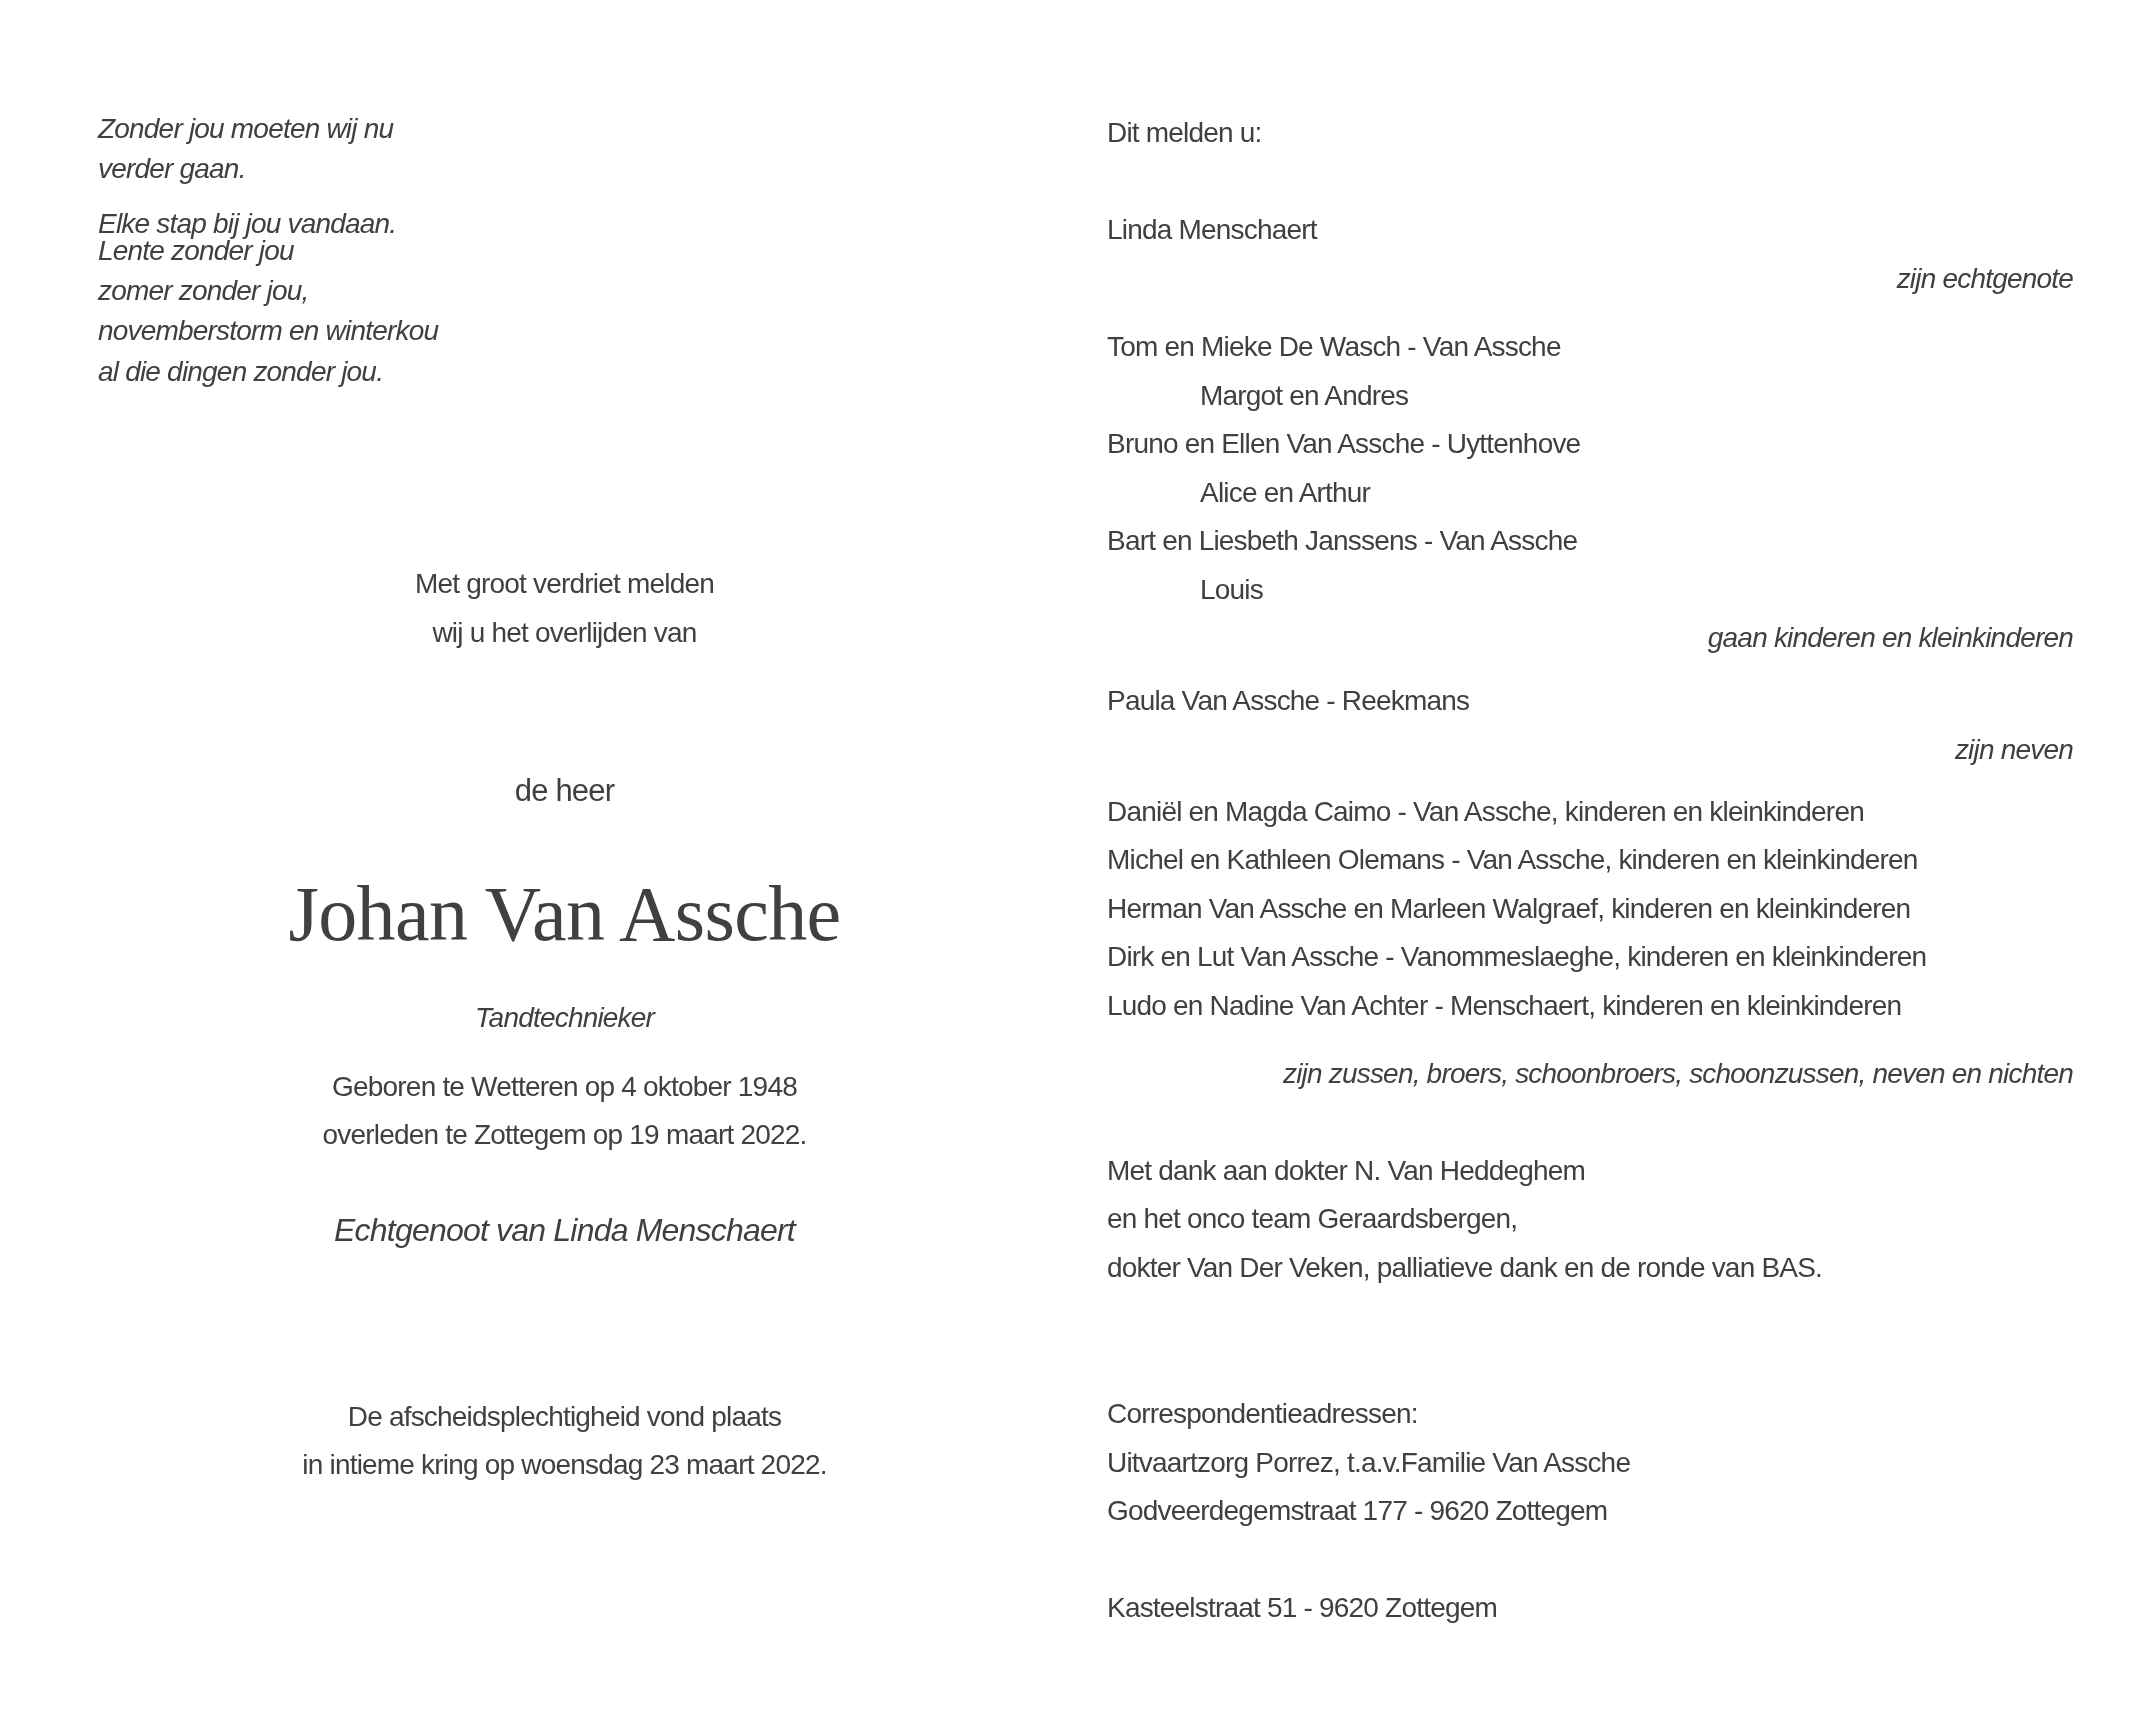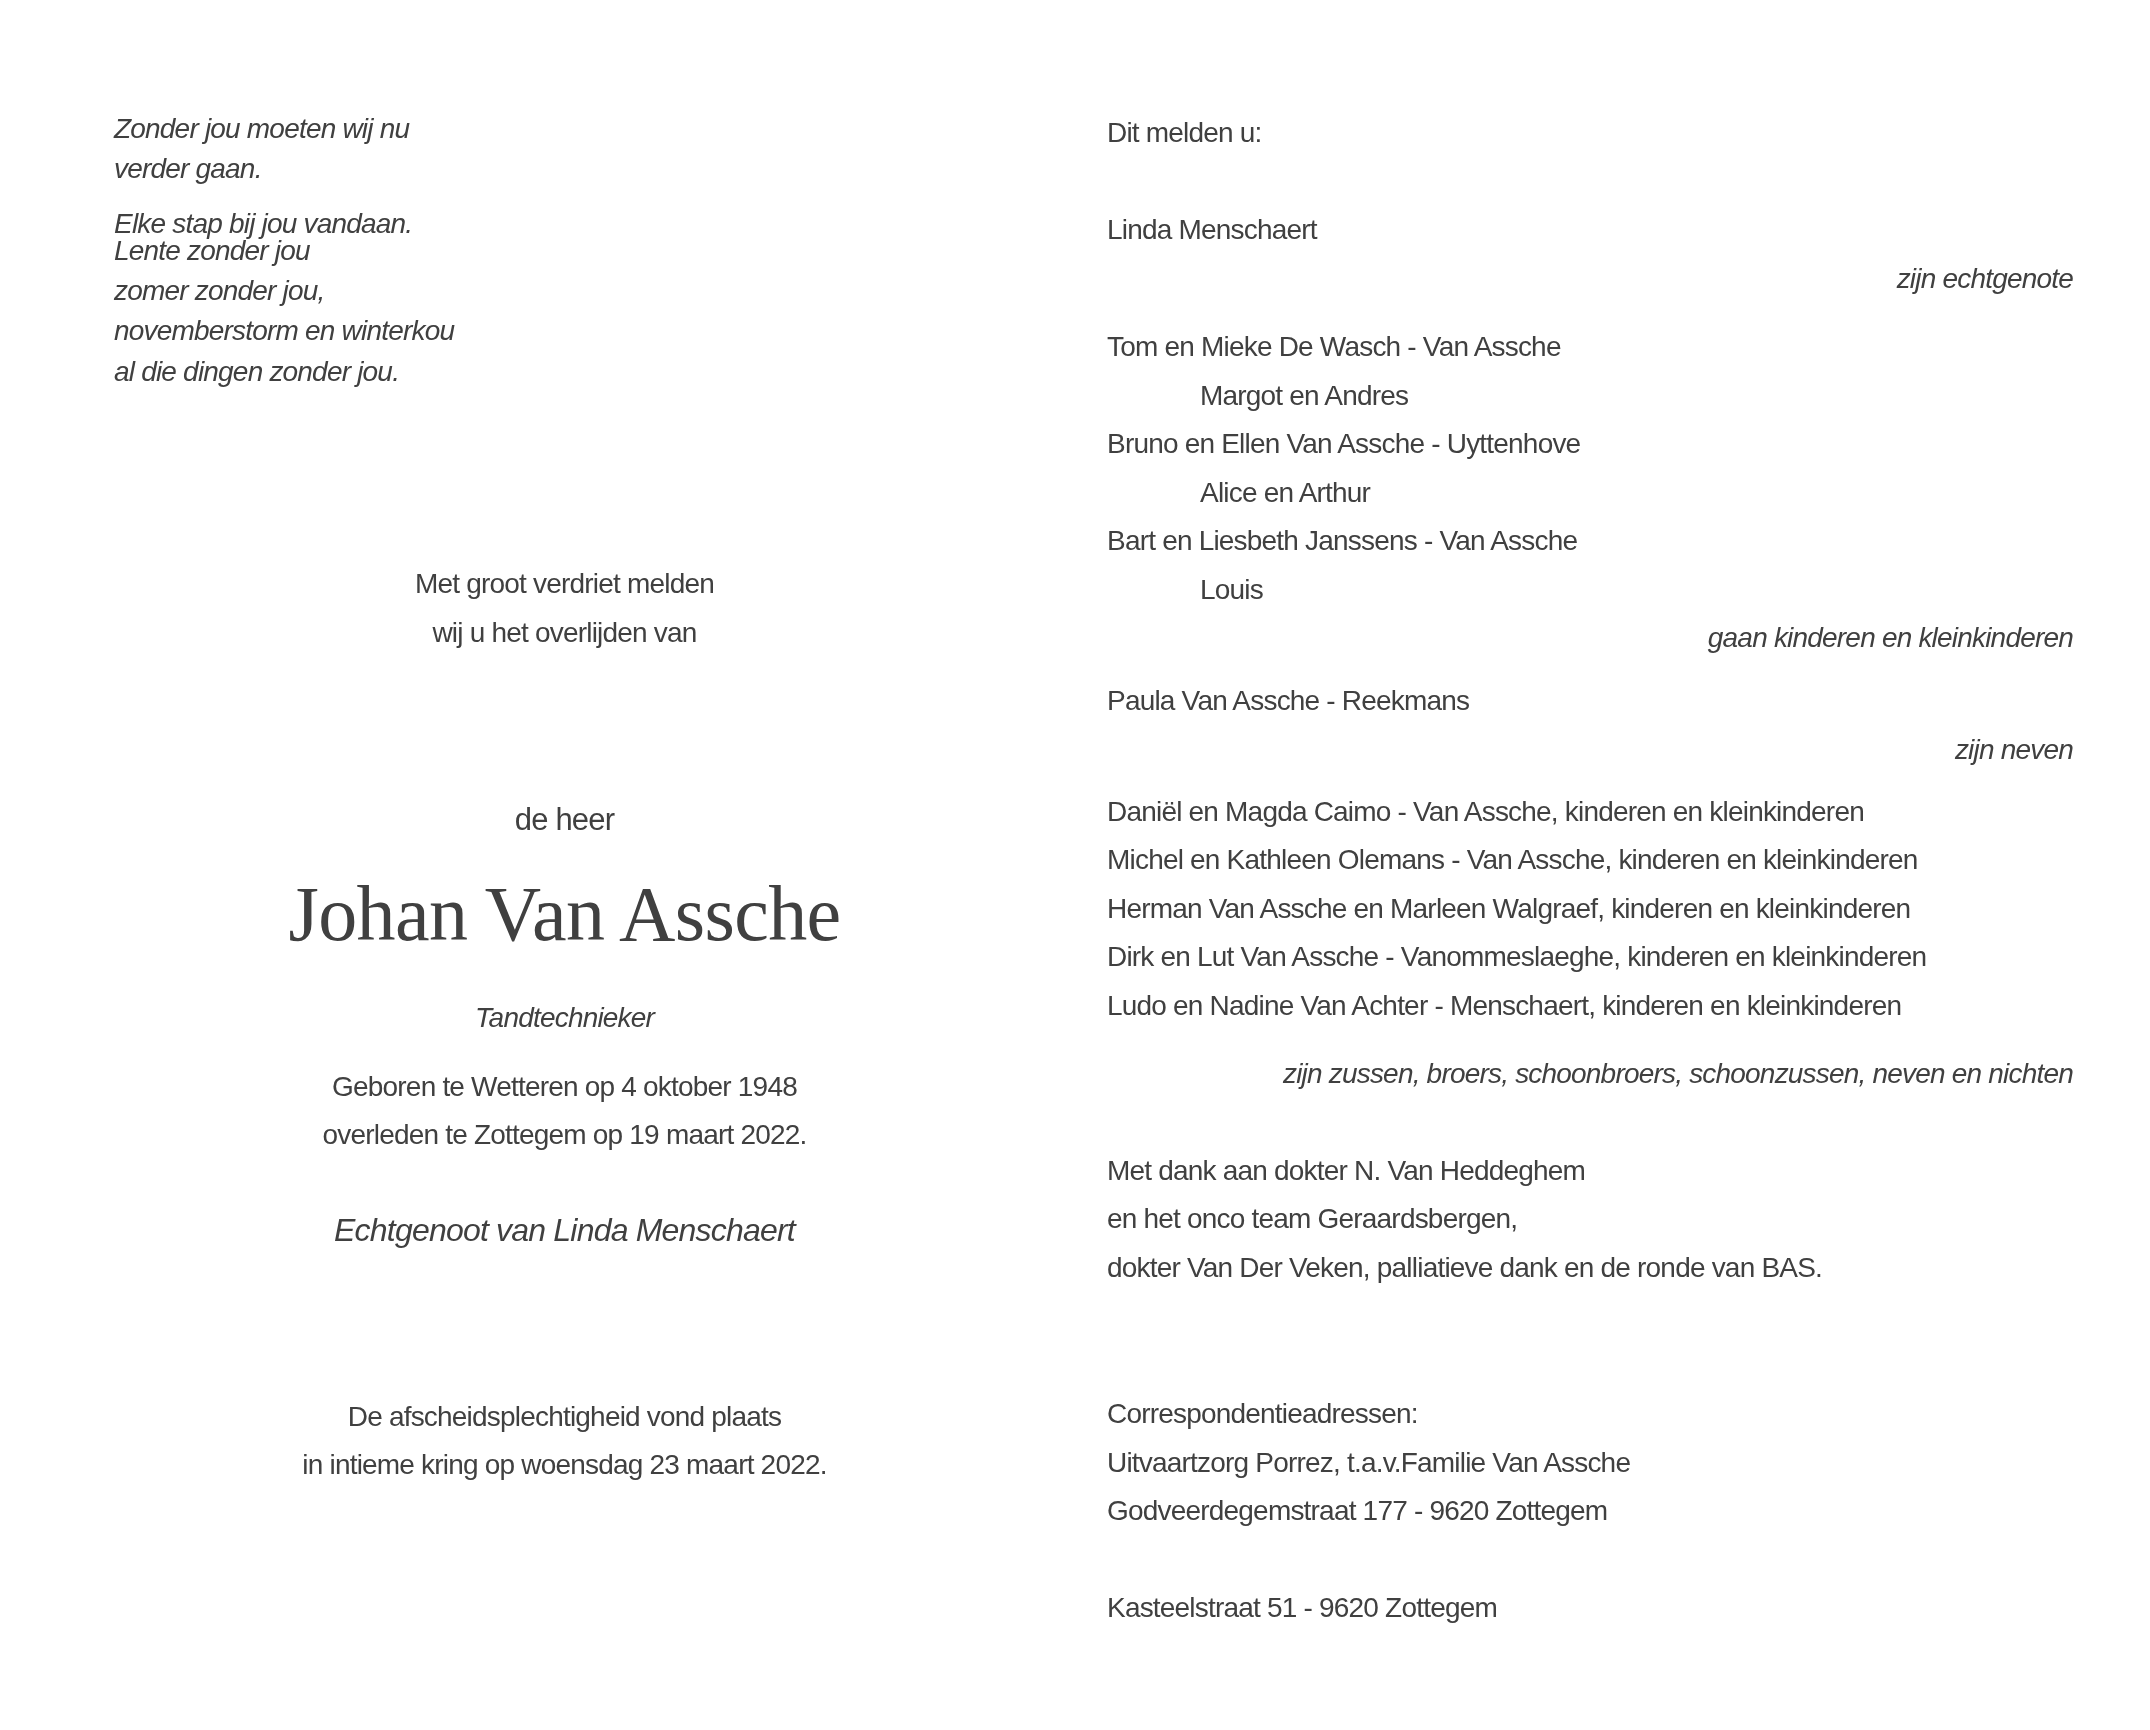--- a/index.html
+++ b/index.html
@@ -28,36 +28,36 @@
       left: 0;
       width: 1129px;
       text-align: center;
     }
     .right {
       right: 78px;
       text-align: left;
     }
     .rcol { left: 1107px; }
     .rindent { left: 1200px; }
-    .lcol { left: 98px; margin-left: 16px; }
+    .lcol { left: 98px; }
     .cond { letter-spacing: -0.8px; }
     .name {
       position: absolute;
       left: 0;
       width: 1129px;
       text-align: center;
       font-family: "Liberation Serif", "DejaVu Serif", serif;
       font-size: 78px;
       line-height: 90px;
       height: 90px;
       white-space: nowrap;
       letter-spacing: -0.6px;
     }
     .big { font-size: 32px; line-height: 39px; height: 39px; font-style: italic; }
-    .mid { font-size: 31px; line-height: 37px; height: 37px; margin-top: 29px; }
+    .mid { font-size: 31px; line-height: 37px; height: 37px; }
   </style>
 </head>
 <body>
 
 <div>
   <div class="line italic lcol cond" style="top:112px">Zonder jou moeten wij nu</div>
   <div class="line italic lcol cond" style="top:152px">verder gaan.</div>
   <div class="line italic lcol cond" style="top:207px">Elke stap bij jou vandaan.</div>
   <div class="line italic lcol cond" style="top:234px">Lente zonder jou</div>
   <div class="line italic lcol cond" style="top:274px">zomer zonder jou,</div>

